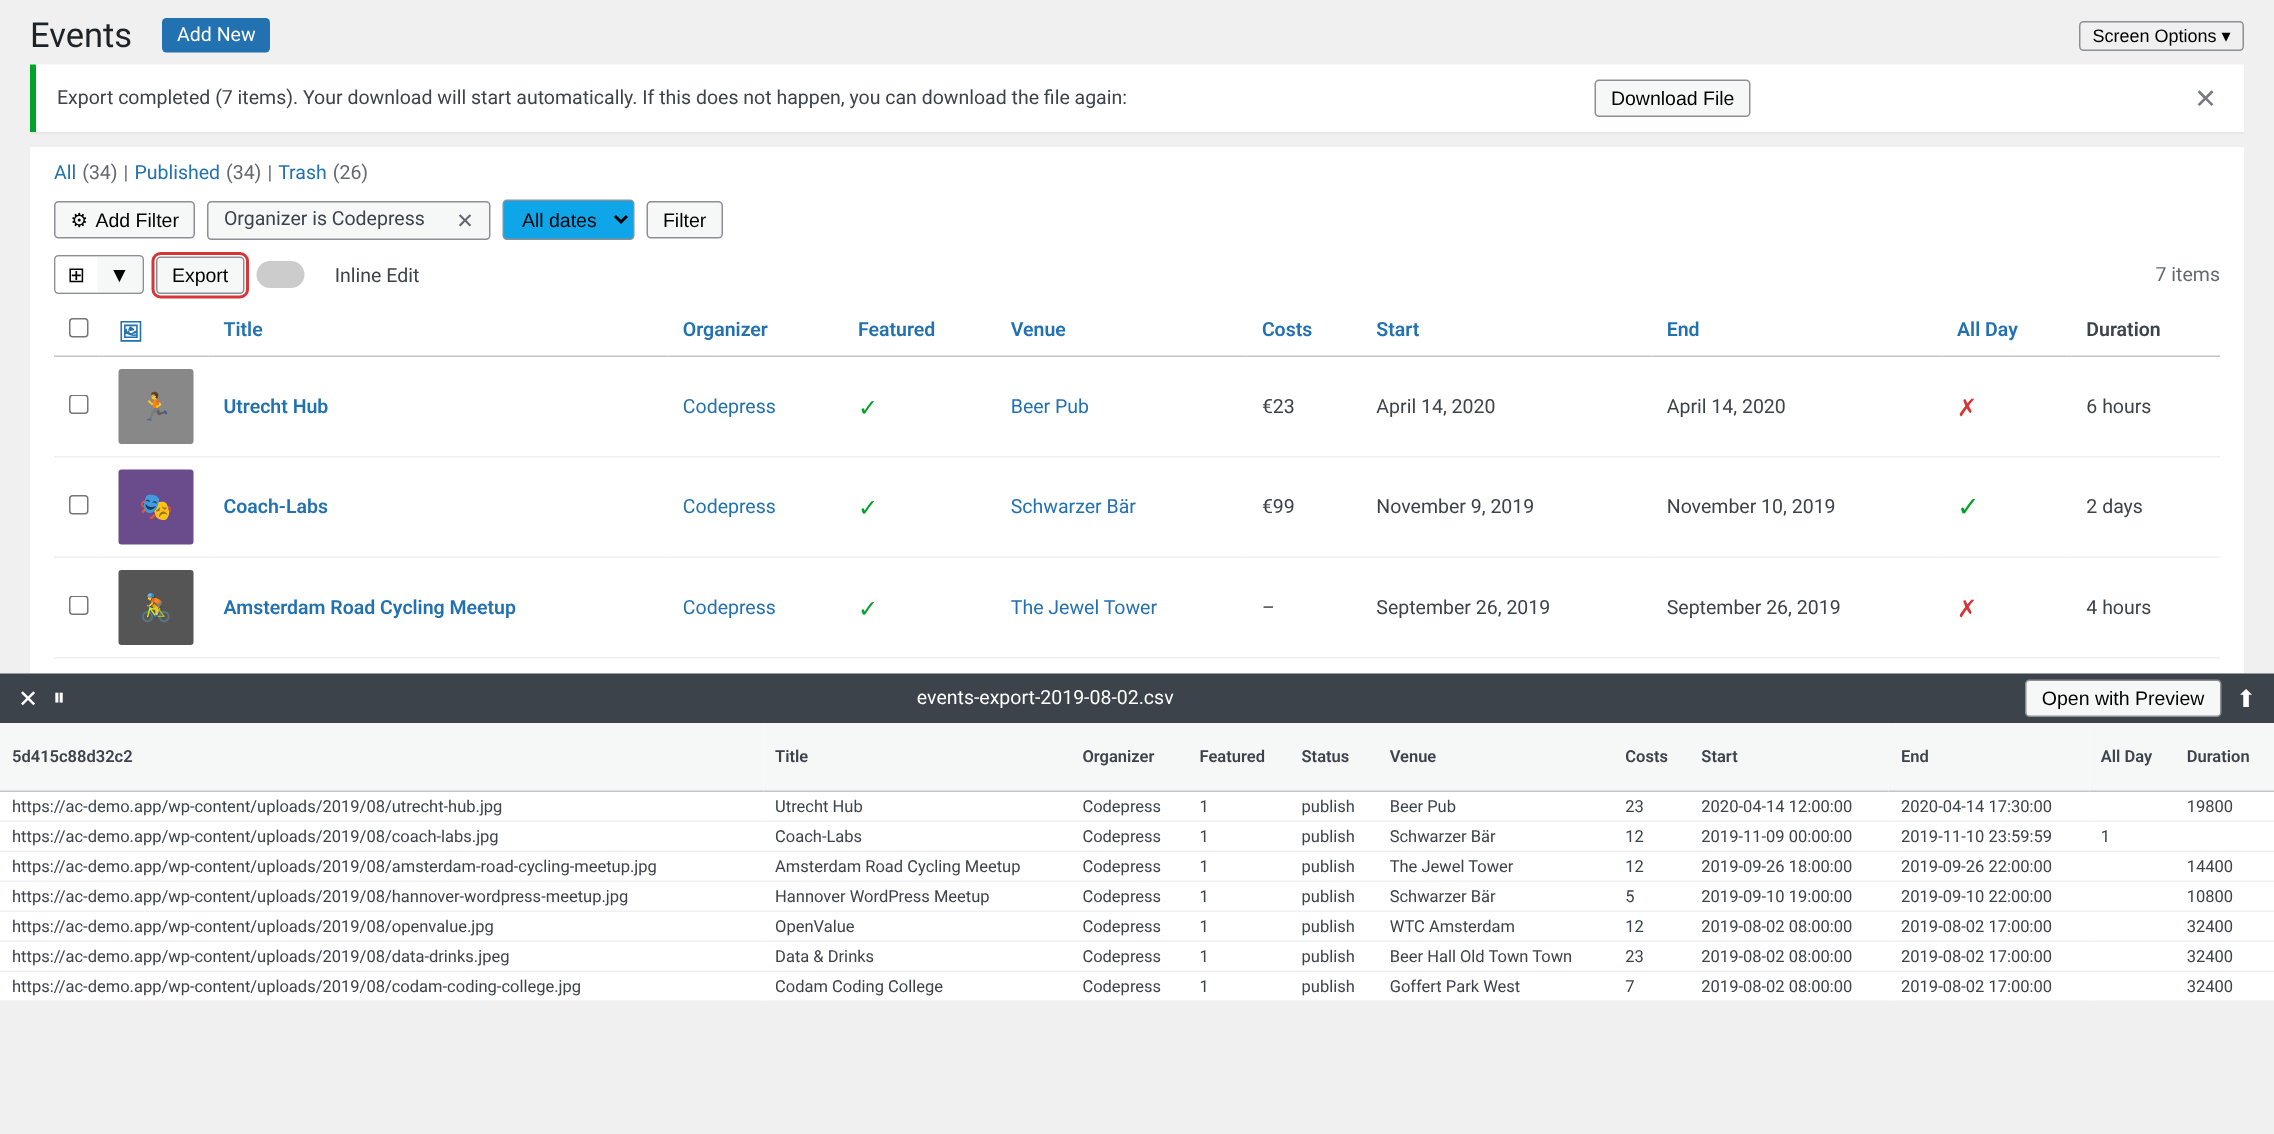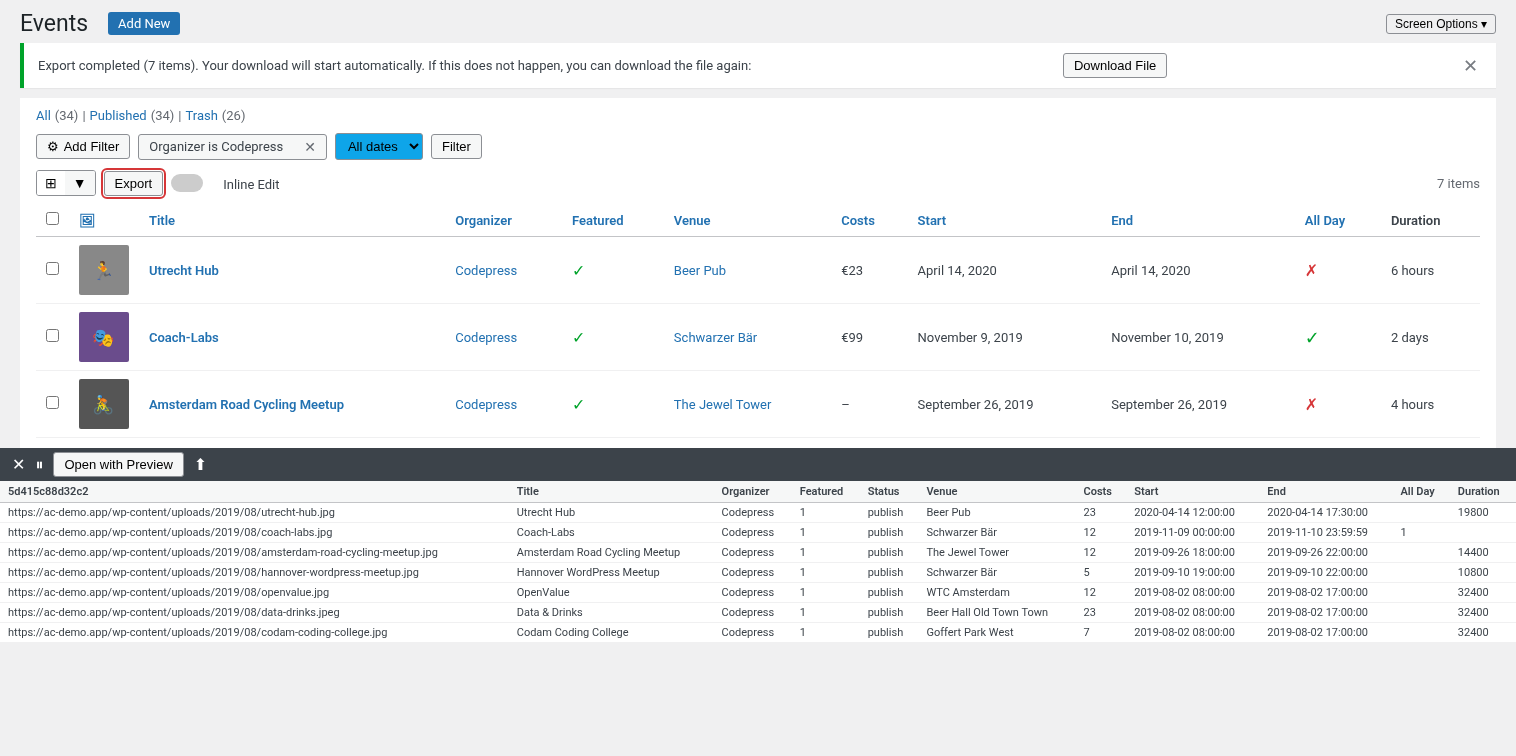--- a/index.html
+++ b/index.html
@@ -52,21 +52,21 @@
 
     
     .csv-bar { background: #3c434a; display: flex; align-items: center; padding: 4px 12px; gap: 10px; }
     .csv-bar-btn { background: none; border: none; cursor: pointer; color: #fff; font-size: 16px; }
     .csv-filename { flex: 1; text-align: center; color: #fff; font-size: 13px; }
     .open-preview-btn { padding: 4px 10px; font-size: 13px; background: #f6f7f7; border: 1px solid #8c8f94; border-radius: 3px; cursor: pointer; }
     .share-btn { background: none; border: none; cursor: pointer; color: #fff; font-size: 16px; }
 
     .csv-preview { background: #fff; overflow-x: auto; font-size: 11px; }
     .csv-table { width: 100%; border-collapse: collapse; }
-    .csv-table th { padding: 4px 8px; text-align: left; border-bottom: 1px solid #c3c4c7; background: #f6f7f7; font-weight: 600; white-space: nowrap; color: #3c434a; margin-top: 32px; }
+    .csv-table th { padding: 16px 8px; text-align: left; border-bottom: 1px solid #c3c4c7; background: #f6f7f7; font-weight: 600; white-space: nowrap; color: #3c434a; margin-top: 32px; }
     .csv-table td { padding: 3px 8px; border-bottom: 1px solid #f0f0f1; white-space: nowrap; color: #3c434a; }
 
     .page-header-row { display: flex; align-items: center; padding: 10px 20px 6px 20px; gap: 12px; }
     .page-title-area { display: flex; align-items: center; gap: 8px; flex: 1; }
 
     input[type="checkbox"] { cursor: pointer; }
   </style>
 </head>
 <body>
 
@@ -249,20 +249,21 @@
         <span>4 hours</span>
       </td>
     </tr>
       </tbody>
   </table>
 </div>
 
 <div class="csv-bar">
   <button class="csv-bar-btn">✕</button>
   <button class="csv-bar-btn">⏸</button>
+  <span class="csv-filename">events-export-2019-08-02.csv</span>
   <button class="open-preview-btn">Open with Preview</button>
   <button class="share-btn">⬆</button>
 </div>
 
 <div class="csv-preview">
   <table class="csv-table" id="csv-table">
     <thead id="csv-thead">
         <tr>
           <th>5d415c88d32c2</th>
           <th>Title</th>

